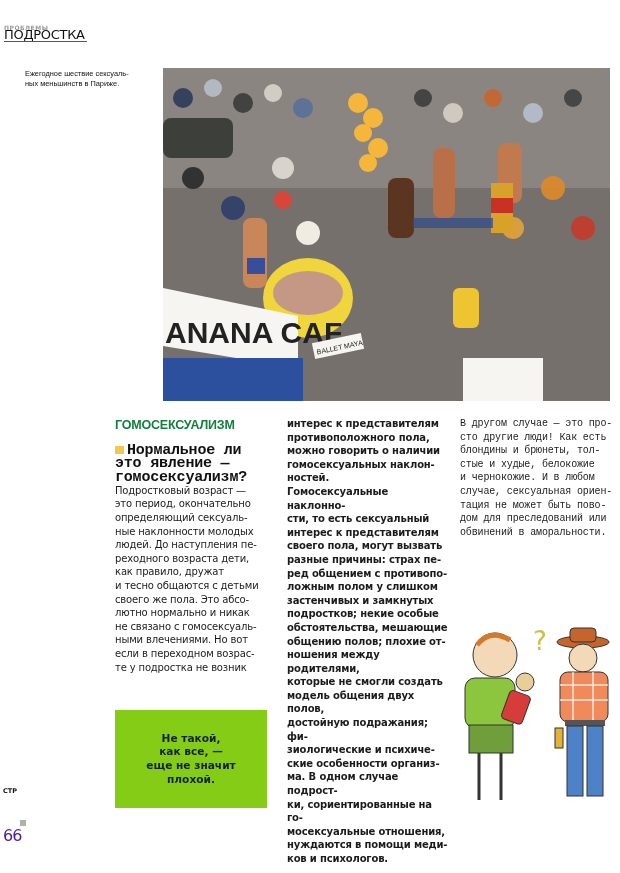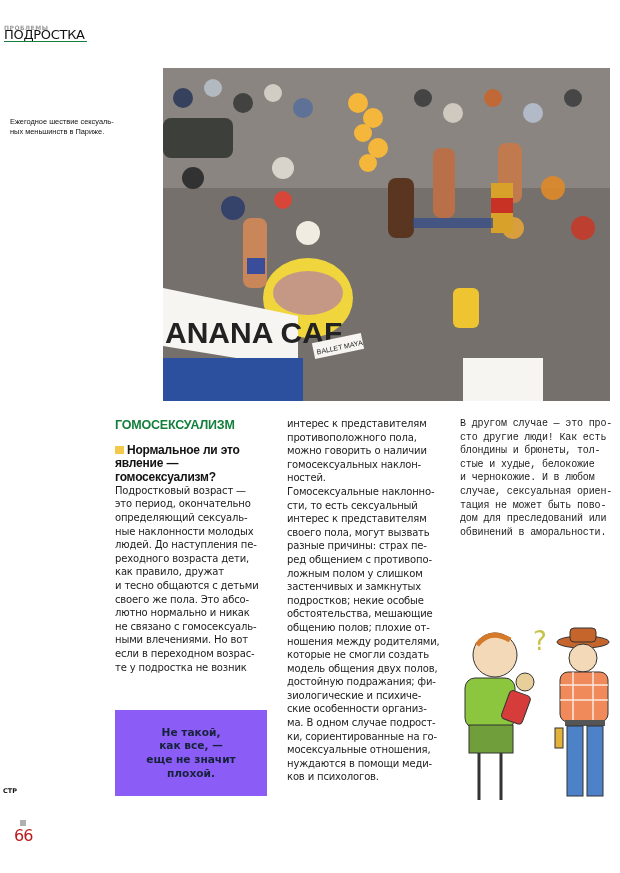--- a/index.html
+++ b/index.html
@@ -4,51 +4,51 @@
 <style>
   html, body { margin:0; padding:0; background:#ffffff; }
   body { width:620px; height:873px; position:relative; overflow:hidden;
          font-family:"DejaVu Sans", sans-serif; color:#1a1a1a; }
 
   .section-top { position:absolute; left:4px; top:24px; font-size:6px; font-weight:bold;
     color:#9a9a9a; letter-spacing:0.5px; }
   .section-main { position:absolute; left:4px; top:28px; font-size:13px; color:#111;
     letter-spacing:-0.3px; border-bottom:1px solid #15803d; padding-right:2px; line-height:13px; }
 
-  .caption { position:absolute; left:10px; top:69px; width:130px; font-size:7.4px;
-    line-height:10px; color:#111; font-family:"Liberation Sans", sans-serif;margin-top:48px; }
+  .caption { position:absolute; left:25px; top:69px; width:130px; font-size:7.4px;
+    line-height:10px; color:#111; font-family:"Liberation Sans", sans-serif; }
 
   .photo { position:absolute; left:163px; top:68px; width:447px; height:333px; overflow:hidden;
     background:#fef9c3; }
   .photo svg { width:100%; height:100%; display:block; }
 
   .heading { position:absolute; left:115px; top:418px; font-size:12.5px; font-weight:bold;
     color:#15803d; letter-spacing:-0.2px; font-family:"Liberation Sans", sans-serif; }
 
   .col { position:absolute; font-size:10px; line-height:13.6px; color:#1b1b1b;
     font-family:"DejaVu Sans", sans-serif; letter-spacing:-0.15px; }
   .col1 { left:115px; top:444px; width:160px; }
-  .col2 { left:287px; top:417px; width:162px; }
+  .col2 { left:287px; top:417px; width:162px;font-weight:bold; }
   .col3 { left:460px; top:417px; width:160px;font-family:Liberation Mono, monospace; }
 
-  .subq { font-weight:bold; font-size:12px; line-height:13.3px; color:#111;
-    font-family:Liberation Sans, sans-serif; letter-spacing:-0.2px; }
+  .subq { font-weight:bold; font-size:15px; line-height:13.3px; color:#111;
+    font-family:Liberation Mono, monospace; letter-spacing:-0.2px; }
   .marker { display:inline-block; width:9px; height:8px; background:#f2c94c; margin-right:3px; vertical-align:0; }
   .para { white-space:pre-line; }
 
-  .callout { position:absolute; left:115px; top:710px; width:152px; height:86px;
-    background:#8b5cf6; display:flex; align-items:center; justify-content:center; }
+  .callout { position:absolute; left:115px; top:710px; width:152px; height:98px;
+    background:#84cc16; display:flex; align-items:center; justify-content:center; }
   .callout-text { text-align:center; font-weight:bold; font-size:10.6px; line-height:13.6px;
     color:#15223a; white-space:pre-line; font-family:"DejaVu Sans", sans-serif; }
 
   .illus { position:absolute; left:455px; top:610px; width:165px; height:205px; }
 
   .page-label { position:absolute; left:3px; top:787px; font-size:6.5px; font-weight:bold; color:#111; }
   .page-label-sq { position:absolute; left:20px; top:820px; width:6px; height:6px; background:#b0b0b0; }
-  .page-num { position:absolute; left:3px; top:826px; font-size:16px; color:#b91c1c; letter-spacing:-1px;margin-left:11px; }
+  .page-num { position:absolute; left:3px; top:826px; font-size:16px; color:#4c1d95; letter-spacing:-1px; }
 </style>
 </head>
 <body>
 
 <div class="section-top">ПРОБЛЕМЫ</div>
 <div class="section-main">ПОДРОСТКА</div>
 
 <div class="caption para">Ежегодное шествие сексуаль-
 ных меньшинств в Париже.</div>
 

